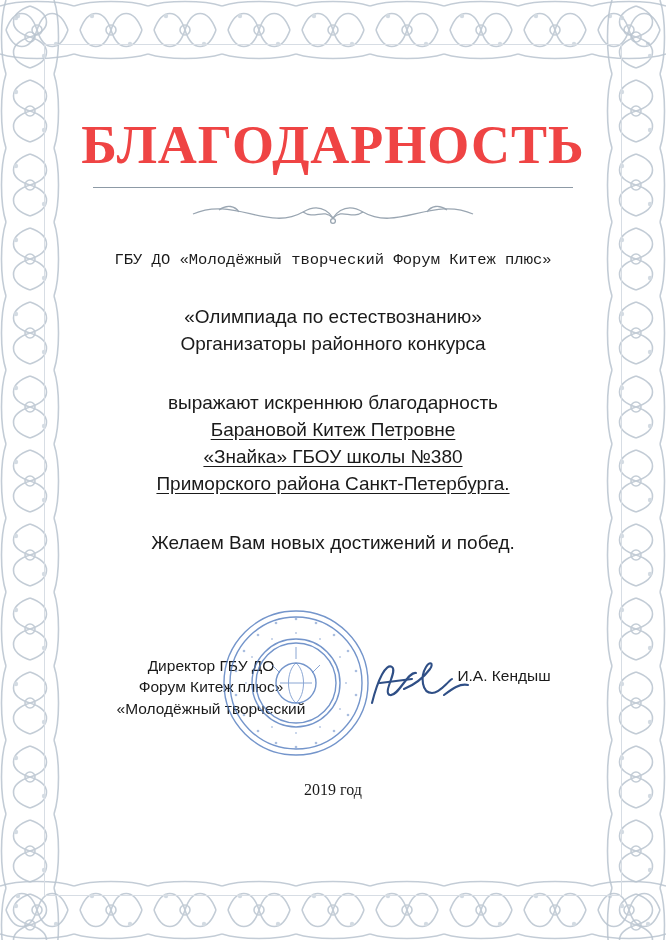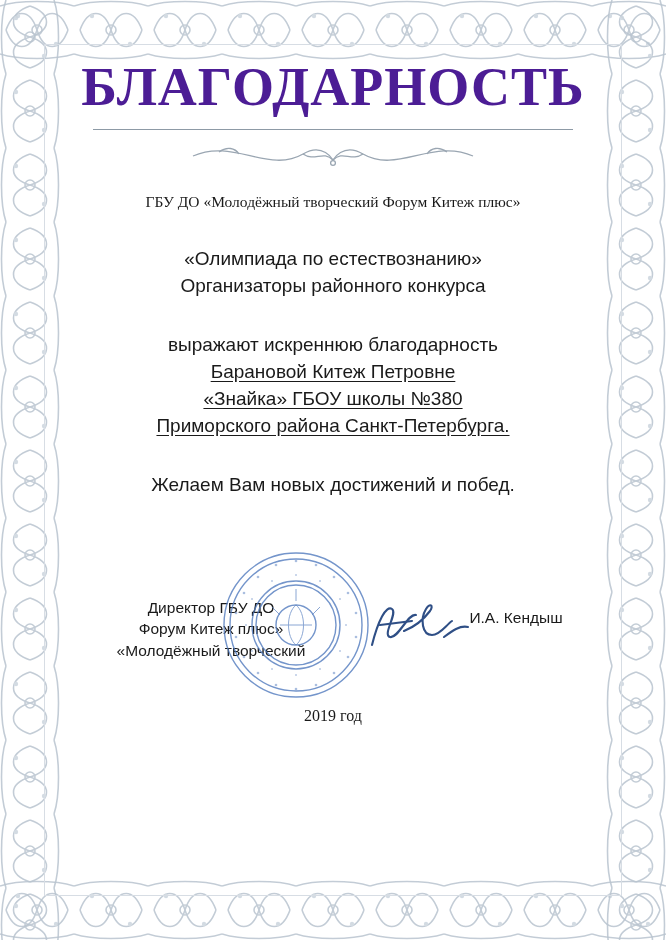--- a/index.html
+++ b/index.html
@@ -63,46 +63,47 @@
     position: absolute;
     left: 60px;
     top: 60px;
     width: 546px;
     height: 820px;
     text-align: center;
     box-sizing: border-box;
   }
 
   .title {
+    margin-top: 58px;
     font-family: "Liberation Serif", serif;
     font-weight: bold;
     font-size: 54px;
     letter-spacing: 1px;
     line-height: 1.02;
-    color: #4c1d95;
+    color: #ef4444;
     white-space: nowrap;
   }
 
   .title-rule {
     width: 480px;
     height: 1px;
     background: #8d9aa6;
     margin: 14px auto 0 auto;
   }
 
   .flourish {
     margin: 6px auto 0 auto;
     width: 300px;
     height: 34px;
     color: #9aa6b2;
   }
 
   .issuer {
     margin-top: 18px;
-    font-family: Liberation Serif, serif;
+    font-family: Liberation Mono, monospace;
     font-size: 15.5px;
     color: #1a1a1a;
     line-height: 1.3;
   }
 
   .block {
     font-size: 19px;
     line-height: 1.42;
   }
 
@@ -132,21 +133,21 @@
     left: 26px;
     top: 40px;
     width: 250px;
     text-align: center;
     font-size: 15.5px;
     line-height: 1.38;
   }
 
   .sig-right {
     position: absolute;
-    right: 0;
+    right: 12px;
     top: 52px;
     width: 180px;
     text-align: center;
     font-size: 15.5px;
   }
 
   .stamp {
     position: absolute;
     left: 160px;
     top: -8px;
@@ -167,20 +168,21 @@
 
   .place {
     margin-top: 4px;
     font-family: "Liberation Serif", serif;
     font-size: 16px;
     line-height: 1.45;
   }
   .year {
     font-family: "Liberation Serif", serif;
     font-size: 16px;
+    margin-top: 16px;
   }
 </style>
 </head>
 <body>
 
 <div class="certificate">
 
   <div class="border-frame">
 
     <svg class="orn-band orn-top" viewBox="0 0 666 60" preserveAspectRatio="none">

